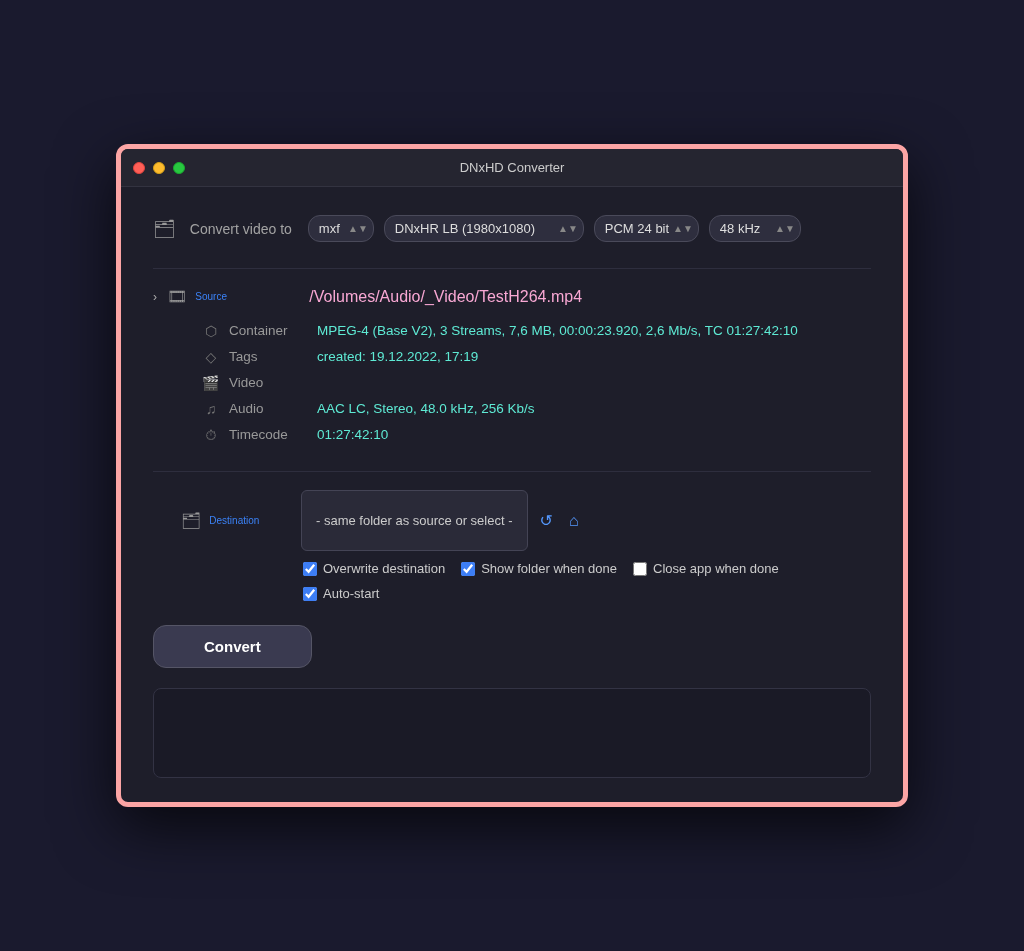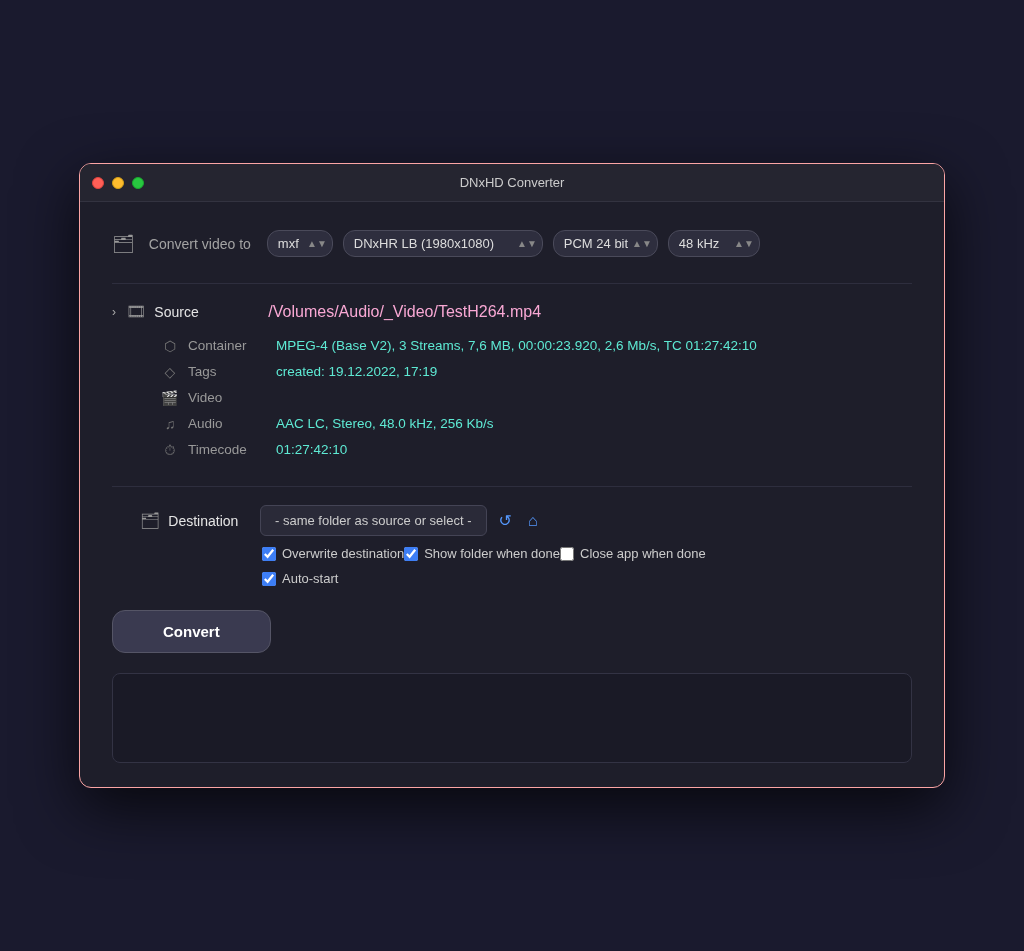--- a/index.html
+++ b/index.html
@@ -7,26 +7,26 @@
     body {
       background: #1a1a2e;
       display: flex;
       justify-content: center;
       align-items: center;
       min-height: 100vh;
       font-family: -apple-system, BlinkMacSystemFont, 'SF Pro Text', 'Helvetica Neue', sans-serif;
     }
 
     .window {
-      width: 866px;
+      width: 792px;
       background: #1e1e2a;
       border-radius: 12px;
       box-shadow: 0 20px 60px rgba(0,0,0,0.7);
       overflow: hidden;
-      border: 1px solid #fca5a5;
+      border: 5px solid #fca5a5;
     }
 
     .titlebar {
       background: #252530;
       height: 38px;
       display: flex;
       align-items: center;
       padding: 0 12px;
       position: relative;
       border-bottom: 1px solid #333340;
@@ -129,22 +129,22 @@
       cursor: pointer;
       margin-right: 2px;
     }
 
     .section-icon {
       color: #999;
       font-size: 16px;
     }
 
     .section-label {
-      color: #e5e5e5;
-      font-size: 14px;
+      color: #3b82f6;
+      font-size: 10px;
       font-weight: 500;
       min-width: 80px;
     }
 
     .source-path {
       color: #f9a8d4;
       font-size: 16px;
       margin-left: 26px;
     }
 
@@ -192,37 +192,38 @@
       align-items: center;
       gap: 8px;
     }
 
     .destination-path-btn {
       background: #2a2a38;
       border: 1px solid #444455;
       border-radius: 6px;
       color: #cccccc;
       font-size: 13px;
-      padding: 7px 14px;
+      padding: 22px 14px;
       cursor: pointer;
     }
 
     .icon-btn {
       background: none;
       border: none;
       color: #5599ff;
       font-size: 16px;
       cursor: pointer;
       padding: 2px 4px;
     }
 
     .checkboxes-row {
       padding-left: 150px;
       display: flex;
       align-items: center;
+      gap: 16px;
       flex-wrap: wrap;
     }
 
     .checkbox-item {
       display: flex;
       align-items: center;
       gap: 6px;
       color: #cccccc;
       font-size: 13px;
     }

